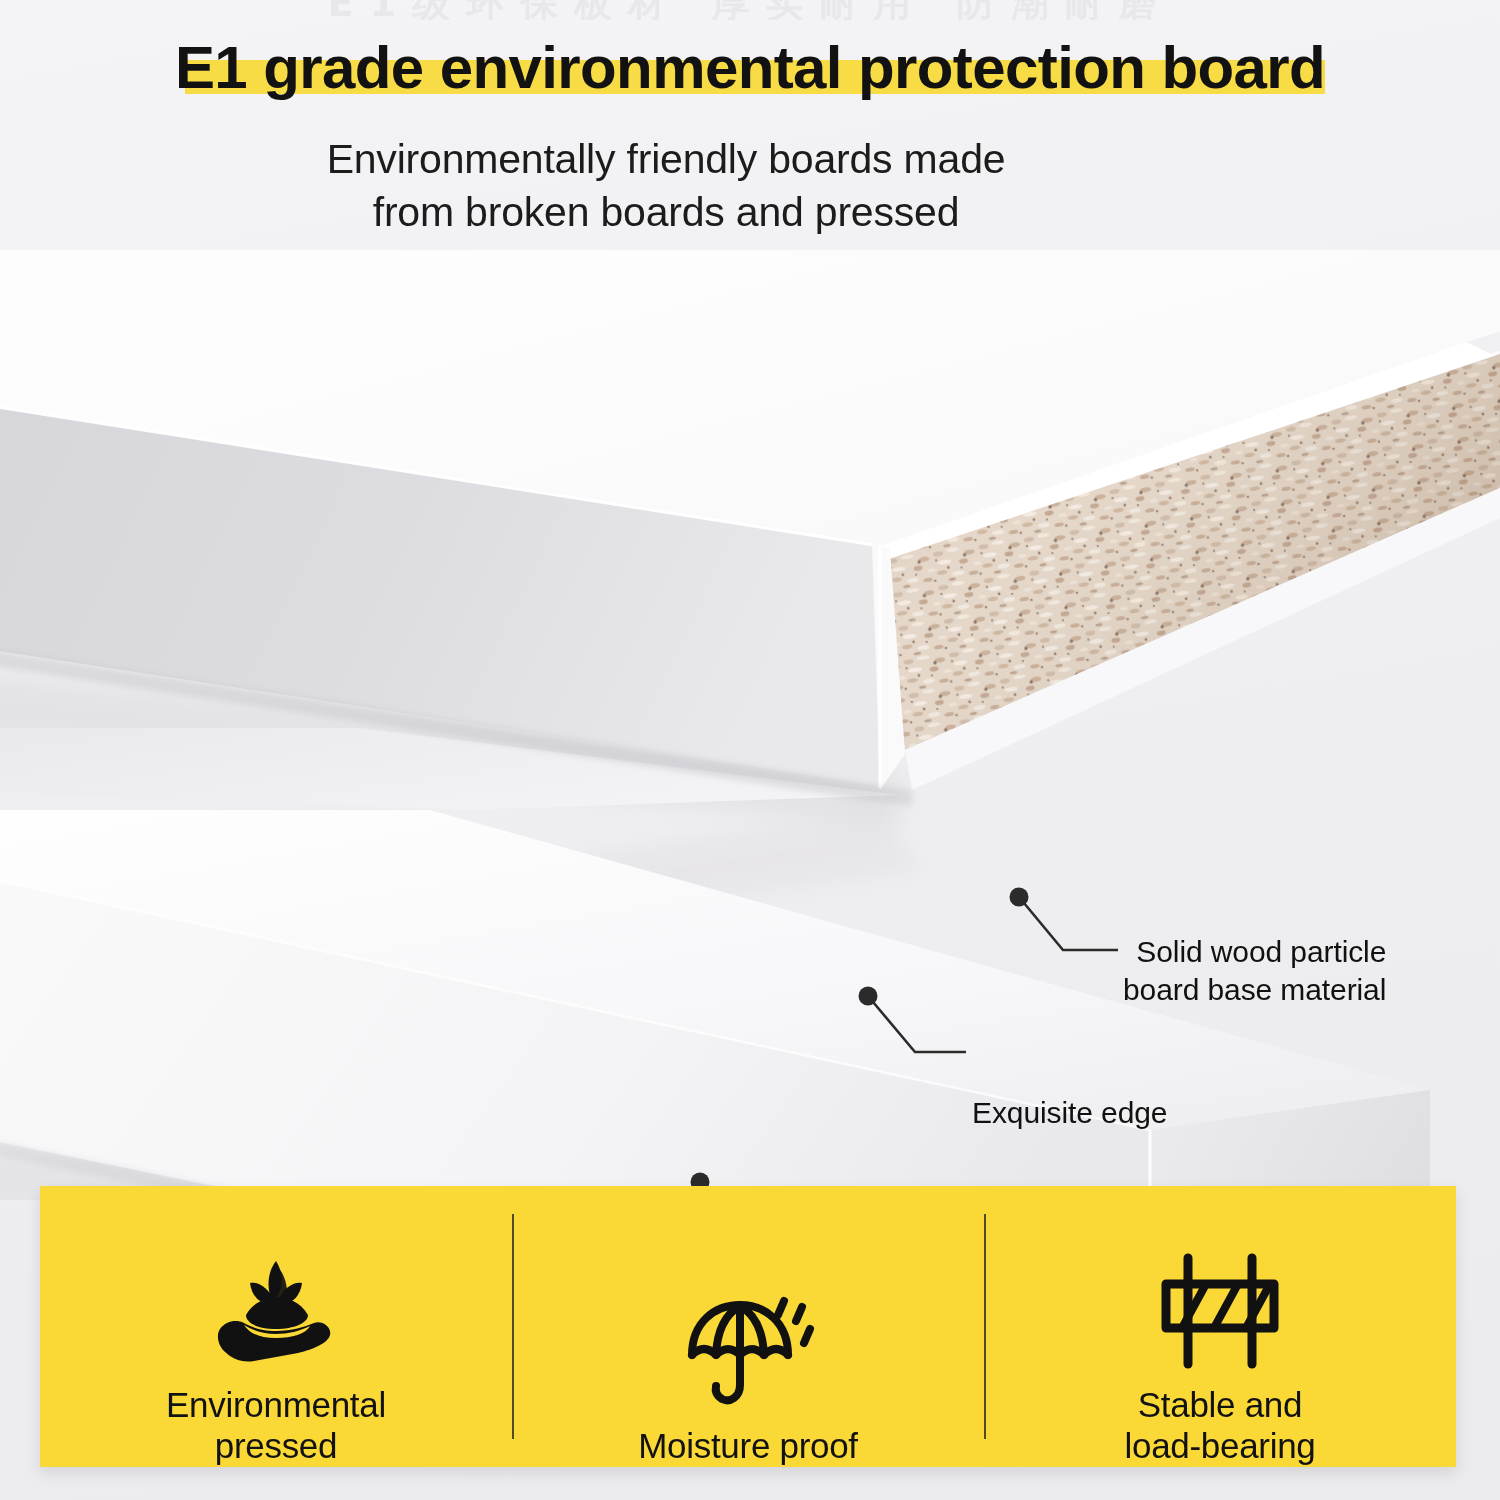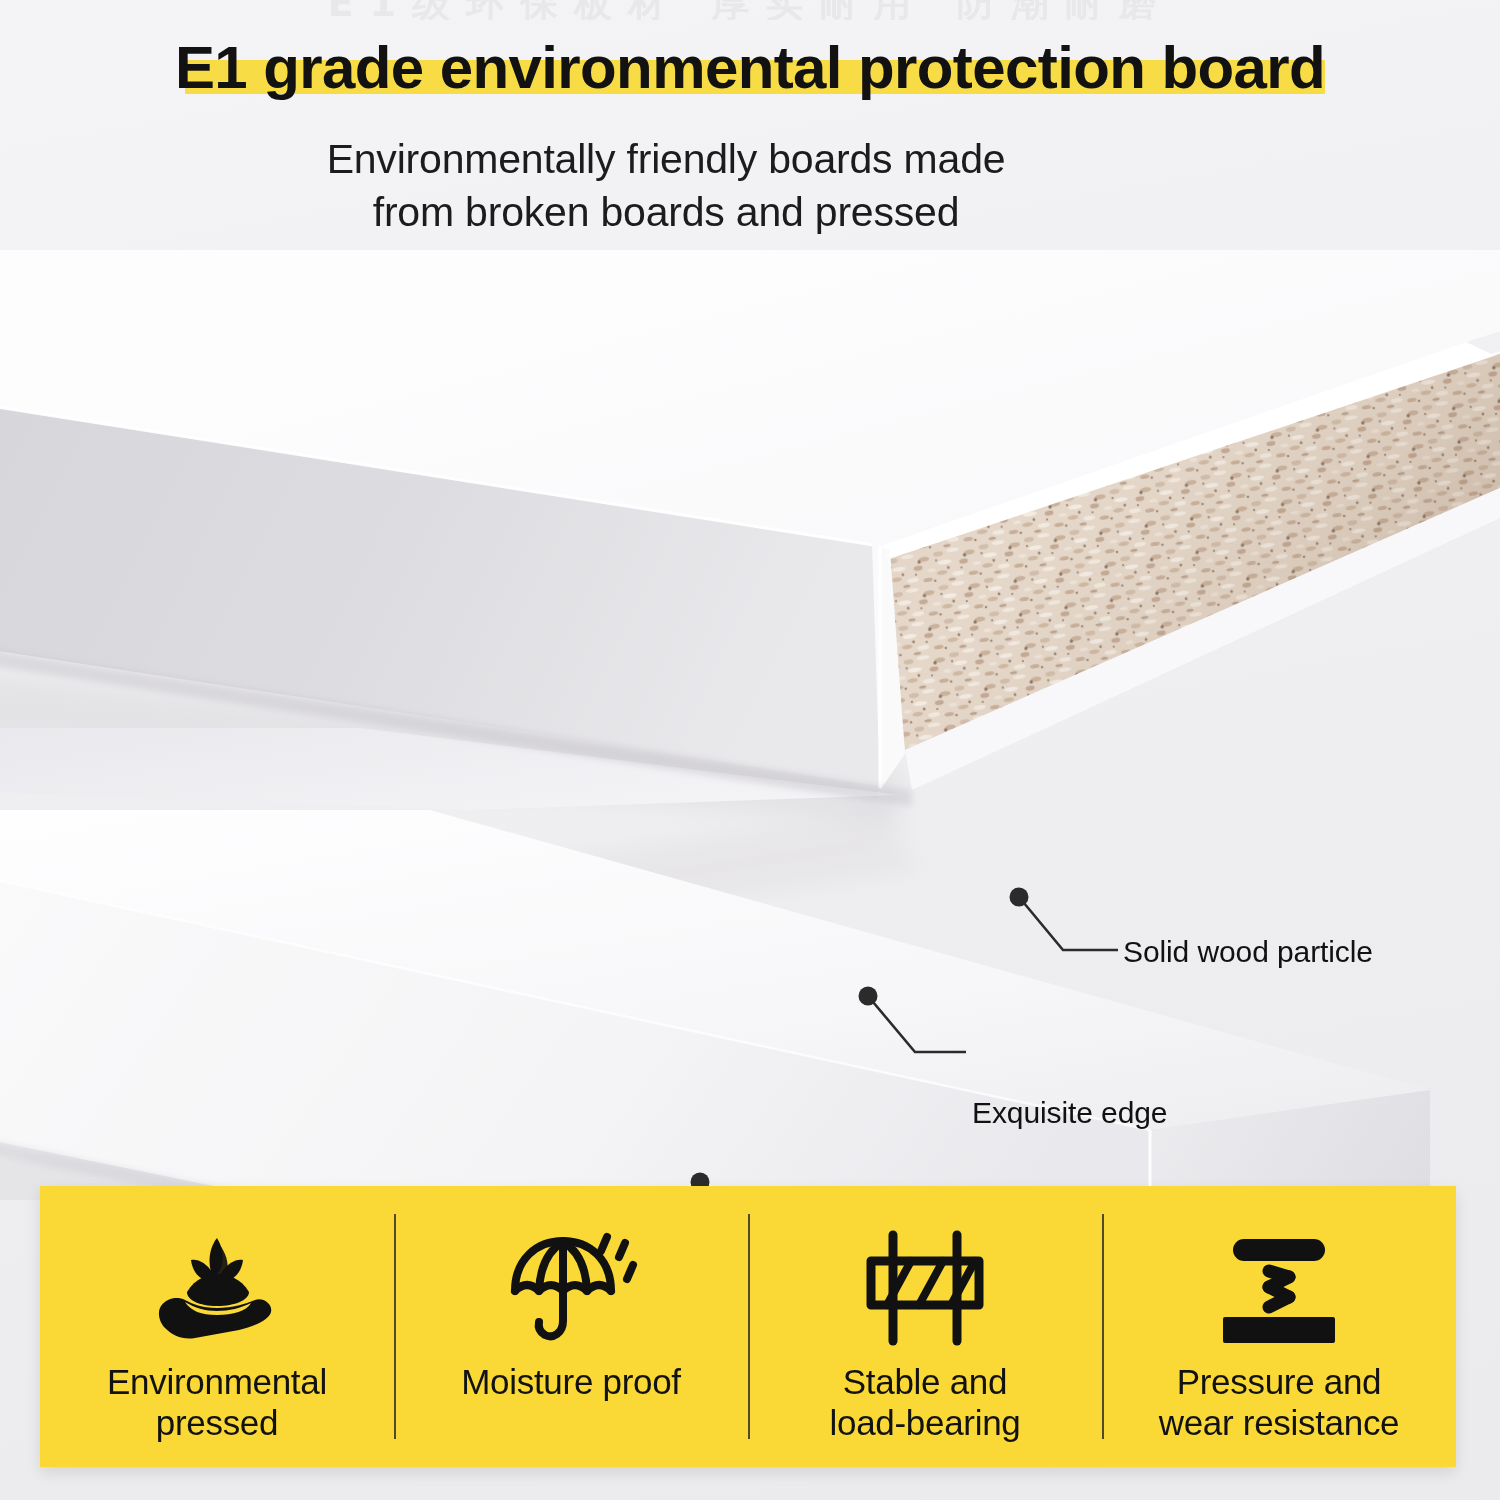--- a/index.html
+++ b/index.html
@@ -64,21 +64,21 @@
 
   
   .features{
     position:absolute;left:40px;top:1186px;width:1416px;height:281px;
     background:#fad936;z-index:50;
     display:flex;
     box-shadow:0 6px 14px rgba(0,0,0,.10);
   }
   .feature{
     flex:1 1 0;position:relative;
-    display:flex;flex-direction:column;align-items:center;justify-content:flex-start;
+    display:flex;flex-direction:column;align-items:center;justify-content:flex-end;
     padding-top:38px;
   }
   .feature + .feature::before{
     content:"";position:absolute;left:0;top:28px;bottom:28px;width:2px;background:#33302a;opacity:.85;
   }
   .ficon{height:128px;display:flex;align-items:center;justify-content:center;}
   .ficon svg{display:block;}
   .flabel{
     margin-top:10px;text-align:center;color:#121212;
     font-size:35px;line-height:1.17;letter-spacing:-0.3px;
@@ -304,20 +304,21 @@
       </g>
       <g fill="#2b2b2b">
         <circle cx="1019" cy="647" r="9.5"></circle>
         <circle cx="868" cy="746" r="9.5"></circle>
         <circle cx="700" cy="932" r="9.5"></circle>
       </g>
     </svg>
 
     <div class="callout" id="co-particle">
       <span>Solid wood particle</span>
+      <span>board base material</span>
     </div>
     <div class="callout" id="co-edge">
       <span>Exquisite edge</span>
     </div>
     <div class="callout" id="co-matte">
       <span>Matte triamine finish</span>
     </div>
   </div>
 
   <div class="features">
@@ -389,38 +390,15 @@
             <path d="M90 80 L114 36" stroke-width="8"></path>
           </g>
         </svg>
       </div>
       <div class="flabel">
         <span>Stable and</span>
         <span>load-bearing</span>
       </div>
     </div>
 
-    <div class="feature">
-      <div class="ficon">
-        <svg width="132" height="126" viewBox="0 0 132 126">
-          <g fill="#111111">
-
-            <rect x="20" y="14" width="92" height="22" rx="11"></rect>
-
-            <g stroke="#111111" stroke-width="13" stroke-linecap="round" fill="none">
-              <path d="M56 46 L76 52"></path>
-              <path d="M76 52 L56 62"></path>
-              <path d="M56 62 L76 72"></path>
-              <path d="M76 72 L56 82"></path>
-            </g>
-
-            <rect x="10" y="92" width="112" height="26" rx="2"></rect>
-          </g>
-        </svg>
-      </div>
-      <div class="flabel">
-        <span>Pressure and</span>
-        <span>wear resistance</span>
-      </div>
-    </div>
 
   </div>
 </div>
 
 </body></html>

